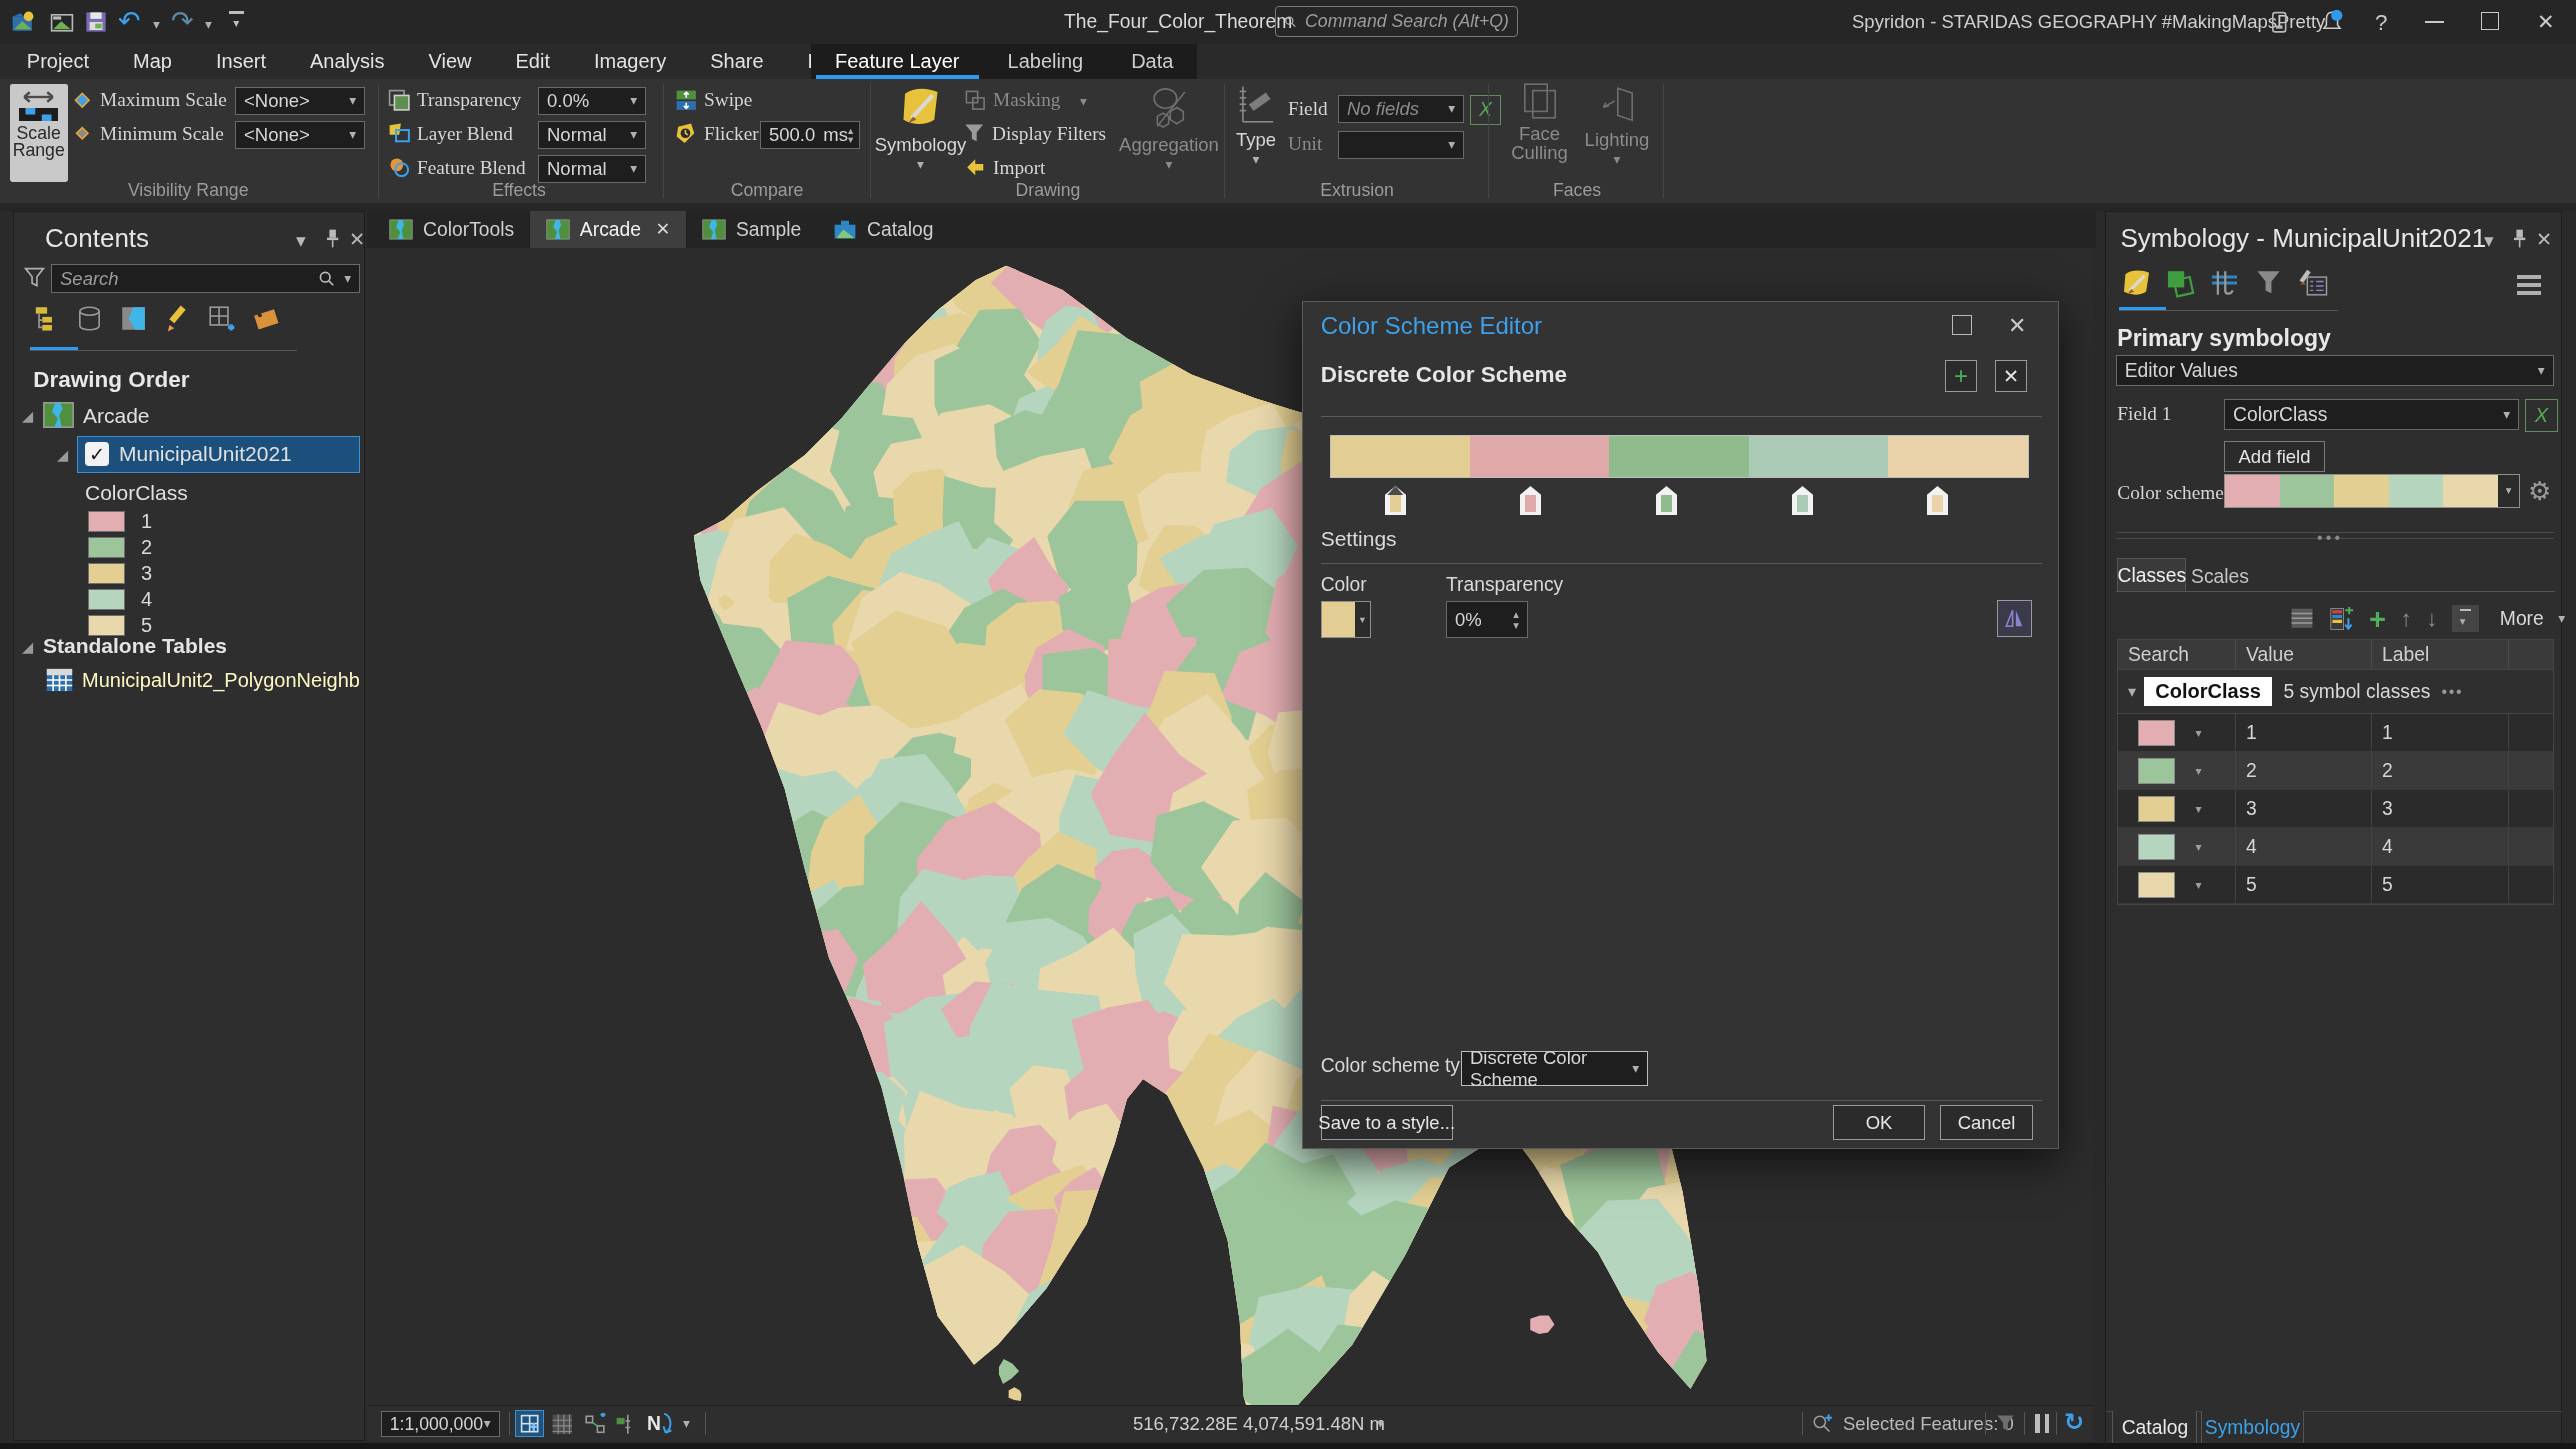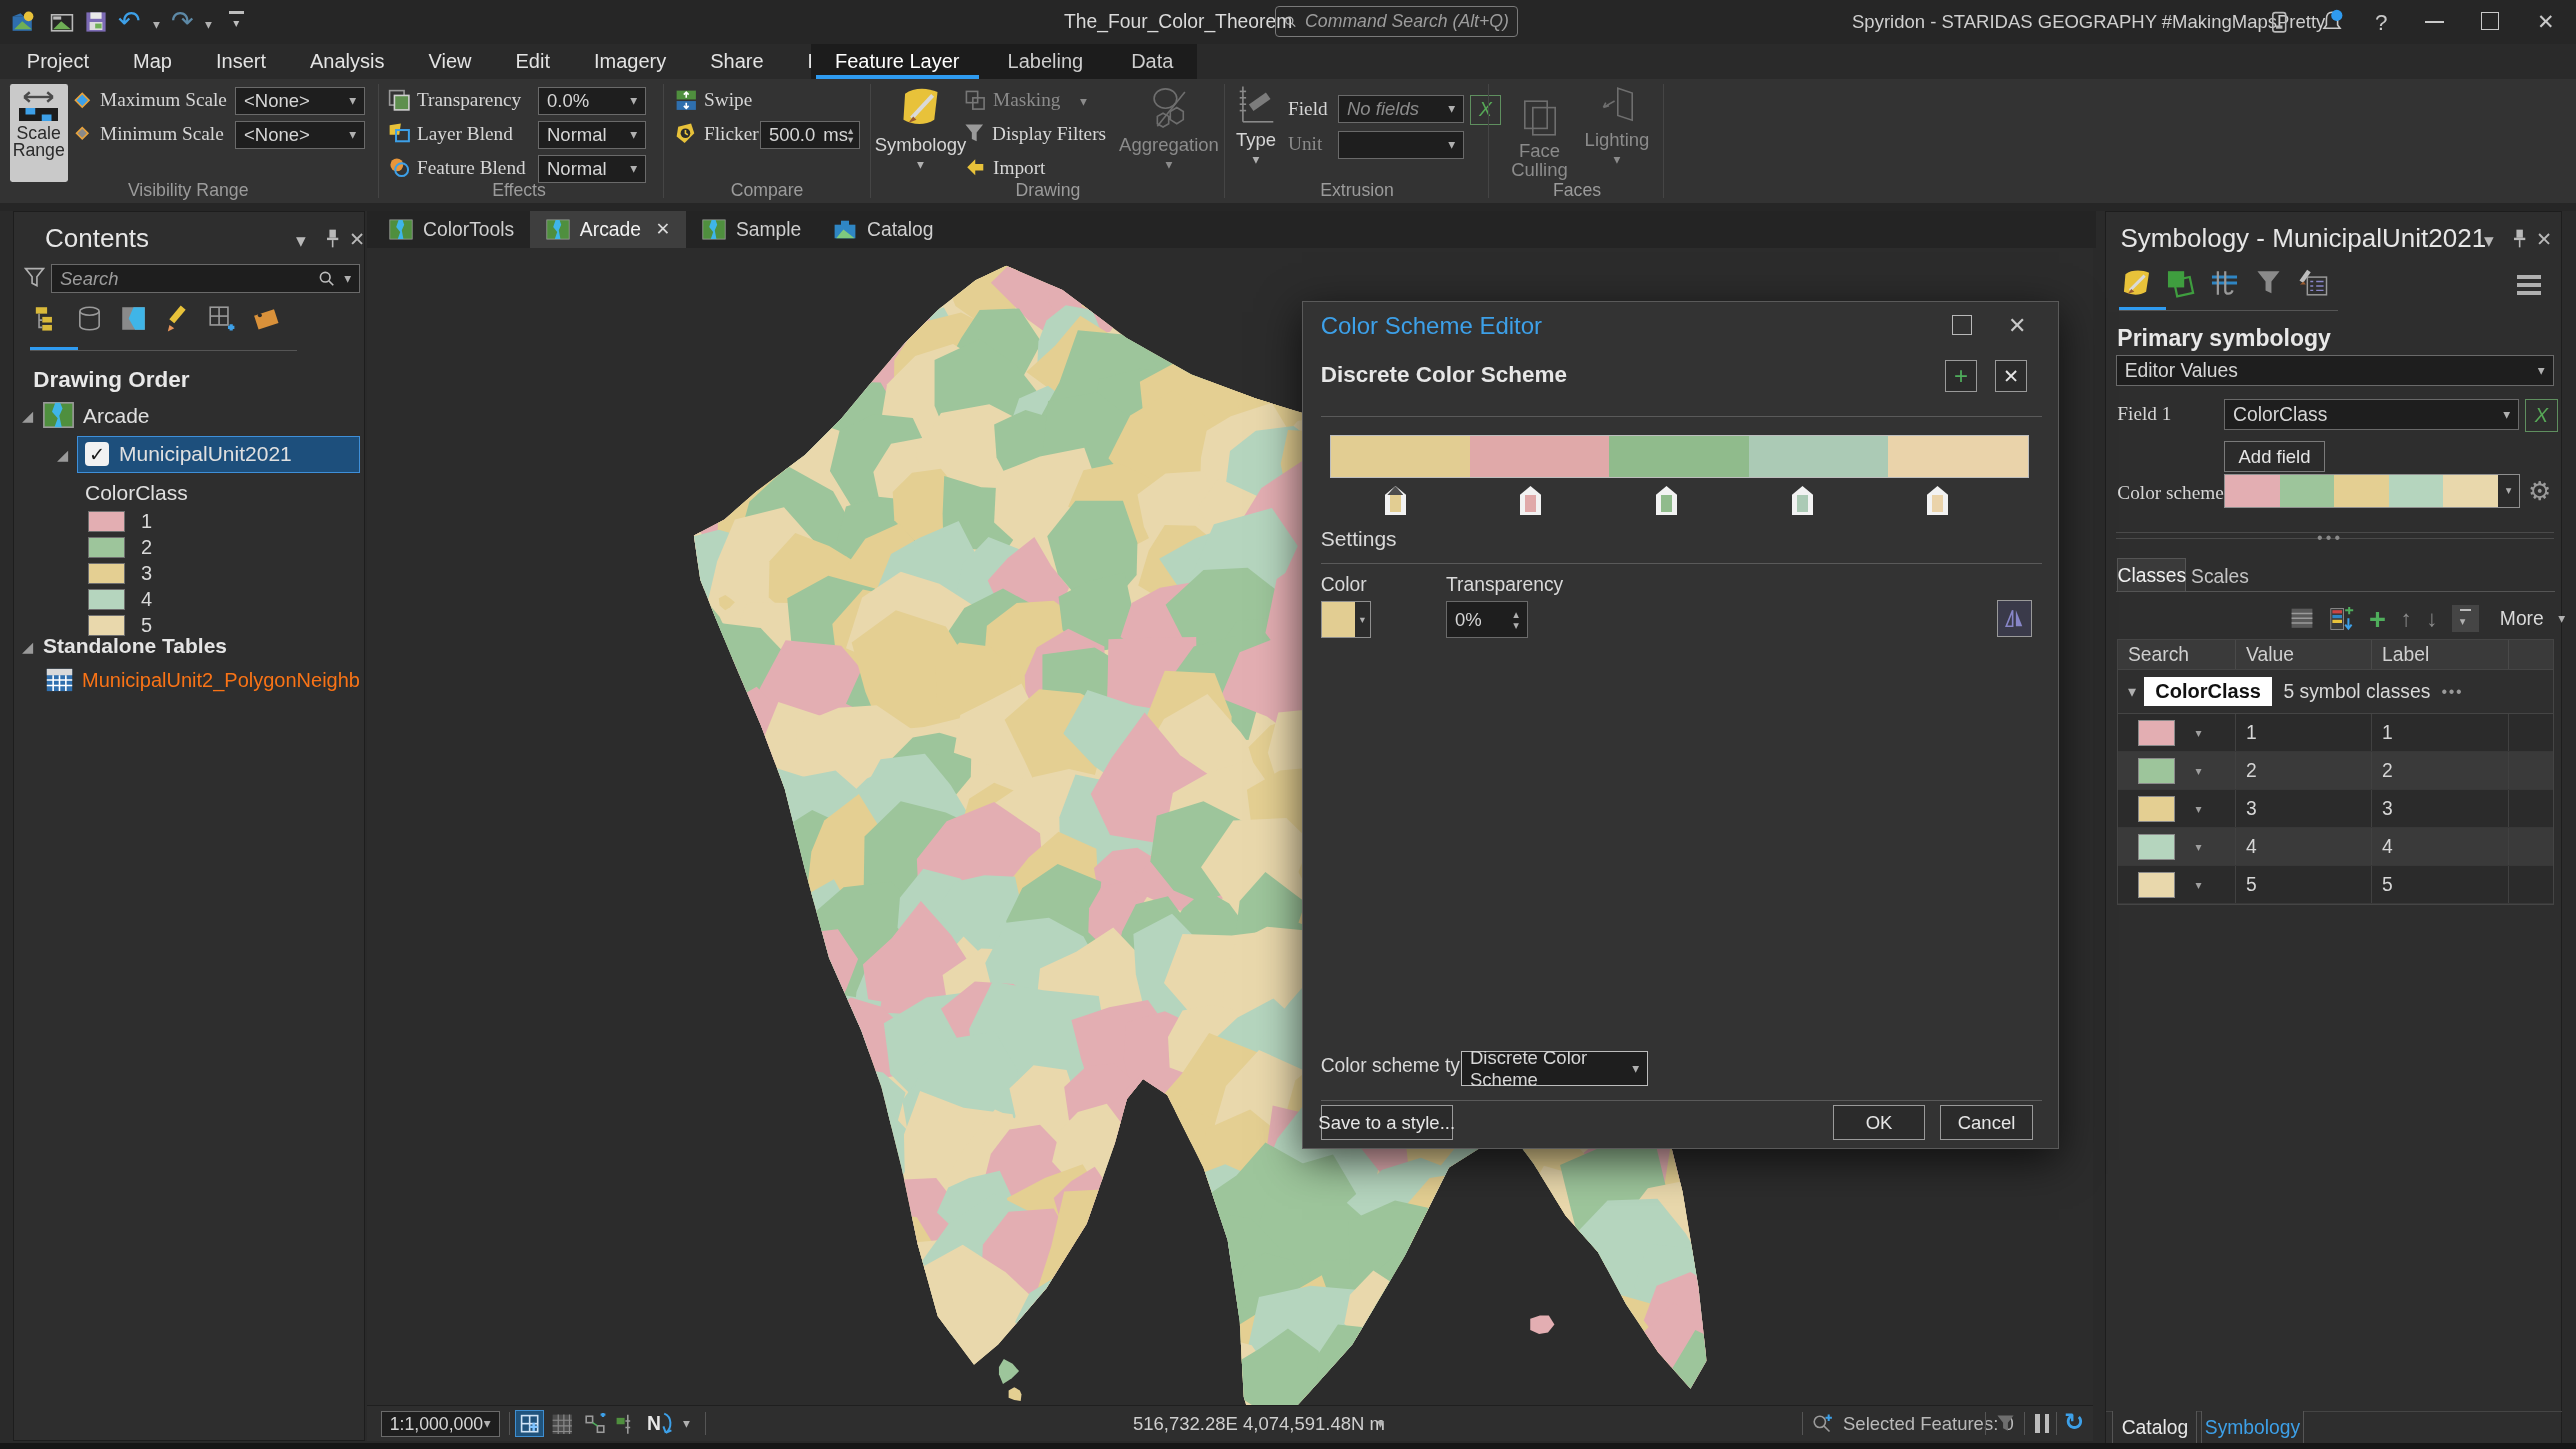--- a/index.html
+++ b/index.html
@@ -313,21 +313,21 @@
     <div class="abs" style="left:1470px;top:16px;width:29px;height:28px;border:0.8px solid #5f8f5f;display:flex;align-items:center;justify-content:center;
                             color:#57a857;font-size:19.3px;font-style:italic">X</div>
     <div class="abs lbl dis" style="left:1288px;top:50px">Unit</div>
     <div class="abs dd" style="left:1338px;top:52px;width:126px">
       <span class="dis"></span>
         <span class="caret">▾</span>
     </div>
     <div class="abs grplbl" style="left:1232px;top:101px;width:250px">Extrusion</div>
     <div class="abs vsep" style="left:1488px;top:4.8px"></div>
 
-    <div class="abs bigbtn" style="left:1499px;top:19px;width:81px;height:98px">
+    <div class="abs bigbtn" style="left:1499px;top:2px;width:81px;height:98px">
       <svg width="40" height="40" viewBox="0 0 50 50">
         <rect x="6" y="4" width="28" height="34" fill="none" stroke="#6e6e6e" stroke-width="2"></rect>
         <rect x="16" y="12" width="28" height="34" fill="none" stroke="#6e6e6e" stroke-width="2"></rect>
       </svg>
       <span class="blabel dis" style="line-height:19.3px">Face</span>
       <span class="blabel dis" style="line-height:11.3px">Culling</span>
     </div>
     <div class="abs bigbtn" style="left:1583px;top:6.4px;width:68px;height:98px">
       <svg width="40" height="40" viewBox="0 0 50 50">
         <path d="M26 4 L44 10 L44 44 L26 38 Z" fill="none" stroke="#6e6e6e" stroke-width="2"></path>
@@ -456,21 +456,21 @@
 
     <div class="abs expander" style="left:8px;top:427px">◢</div>
     <div class="abs" style="left:29px;top:422px;font-size:21px;color:#e4e4e4;font-weight:bold">Standalone Tables</div>
     <div class="abs" style="left:32px;top:456px">
       <svg width="27" height="24" viewBox="0 0 34 30">
           <rect x="1" y="1" width="32" height="28" fill="#2f6fae"></rect>
           <rect x="1" y="1" width="32" height="8" fill="#d9d9d9"></rect>
           <path d="M1 15 L33 15 M1 22 L33 22 M9 9 L9 29 M17 9 L17 29 M25 9 L25 29" stroke="#fff" stroke-width="2"></path>
         </svg>
     </div>
-    <div class="abs nw" style="left:68px;top:457px;font-size:20px;color:#f97316">MunicipalUnit2_PolygonNeighb</div>
+    <div class="abs nw" style="left:68px;top:457px;font-size:20px;color:#fef9c3">MunicipalUnit2_PolygonNeighb</div>
   </div>
 
   <div id="maptabs" class="abs">
       <div class="maptab">
         <span>
           <svg width="24" height="21" viewBox="0 0 30 26">
             <rect x="1" y="1" width="28" height="24" fill="#4f8f3e" stroke="#9a9a9a"></rect>
             <path d="M12 1 L9 10 L14 16 L11 25 L18 25 L16 14 L19 7 L17 1 Z" fill="#3fb5e8"></path>
           </svg>
         </span>

